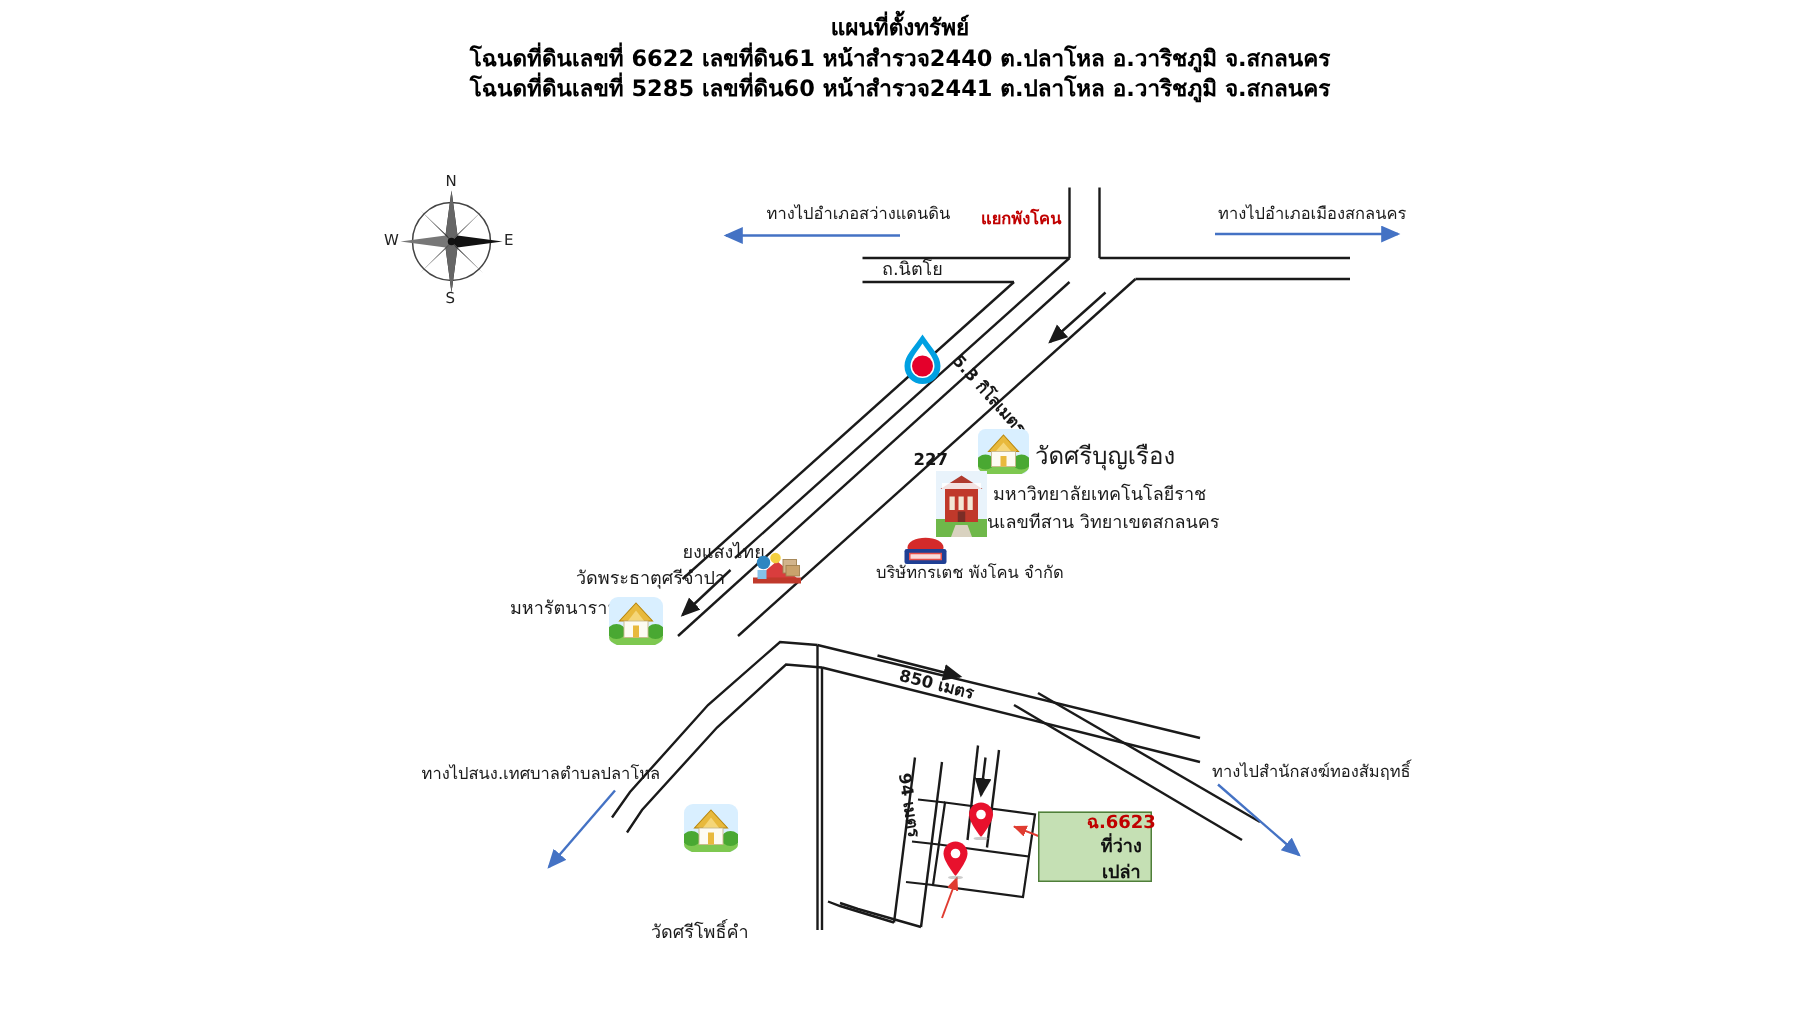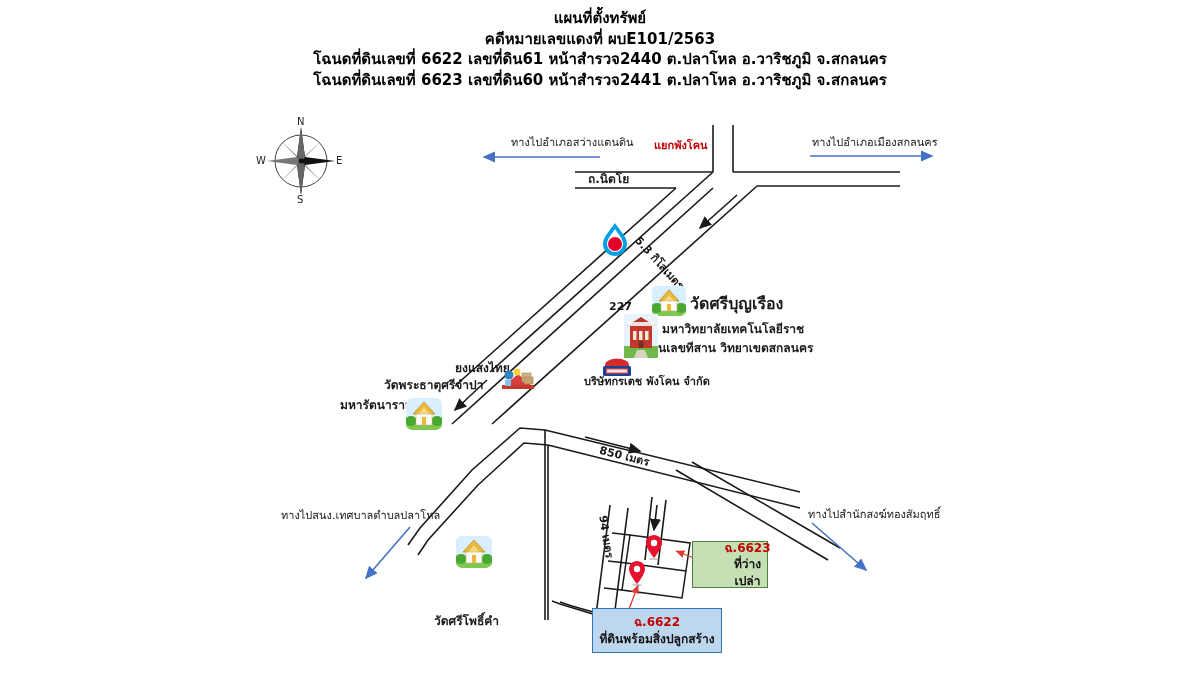--- a/index.html
+++ b/index.html
@@ -23,21 +23,21 @@
 
   
   #mapsvg{position:absolute;left:0;top:0;width:1200px;height:673px;}
 
   
   .lbl{
     position:absolute;
     font-family:"DejaVu Sans","Liberation Sans",sans-serif;
     font-size:11px;color:#1a1a1a;white-space:nowrap;line-height:1.25;
   }
-  .lbl.bold{font-weight:bold;}
+  .lbl.bold{font-weight:normal;}
   .lbl.red{color:#c00000;font-weight:bold;}
   .rot{transform-origin:left top;}
 
   
   .dist{
     position:absolute;font-weight:bold;font-size:11px;color:#161616;
     font-family:"DejaVu Sans","Liberation Sans",sans-serif;white-space:nowrap;
   }
 
   
@@ -54,23 +54,22 @@
   
   .icon{position:absolute;}
 </style>
 </head>
 <body>
 
 <div id="page">
 
   <div class="header">
     <div class="h1">แผนที่ตั้งทรัพย์</div>
-    <div class="h2">คดีหมายเลขแดงที่ ผบE101/2563</div>
     <div class="h3">โฉนดที่ดินเลขที่ 6622 เลขที่ดิน61 หน้าสำรวจ2440 ต.ปลาโหล อ.วาริชภูมิ จ.สกลนคร</div>
-    <div class="h3">โฉนดที่ดินเลขที่ 6623 เลขที่ดิน60 หน้าสำรวจ2441 ต.ปลาโหล อ.วาริชภูมิ จ.สกลนคร</div>
+    <div class="h3">โฉนดที่ดินเลขที่ 5285 เลขที่ดิน60 หน้าสำรวจ2441 ต.ปลาโหล อ.วาริชภูมิ จ.สกลนคร</div>
   </div>
 
   <svg id="mapsvg" viewBox="0 0 1200 673">
     <defs>
       <marker id="arrBlue" markerWidth="9" markerHeight="9" refX="7" refY="3.5" orient="auto">
         <path d="M0,0 L8,3.5 L0,7 z" fill="#4472c4"></path>
       </marker>
       <marker id="arrBlueRev" markerWidth="9" markerHeight="9" refX="1" refY="3.5" orient="auto">
         <path d="M8,0 L0,3.5 L8,7 z" fill="#4472c4"></path>
       </marker>
@@ -317,18 +316,14 @@
       <circle cx="9" cy="9" r="3.2" fill="#ffffff"></circle>
       <ellipse cx="9" cy="25" rx="5" ry="1.2" fill="#999" opacity="0.5"></ellipse>
     </svg>
   </div>
 
   <div class="callout green" style="left:692px;top:541px;width:76px;height:47px;padding-left:35px;">
     <span class="code">ฉ.6623</span>
     <span class="desc">ที่ว่างเปล่า</span>
   </div>
 
-  <div class="callout blue" style="left:592px;top:608px;width:130px;height:45px;">
-    <span class="code">ฉ.6622</span>
-    <span class="desc">ที่ดินพร้อมสิ่งปลูกสร้าง</span>
-  </div>
 
 </div>
 
 </body></html>

